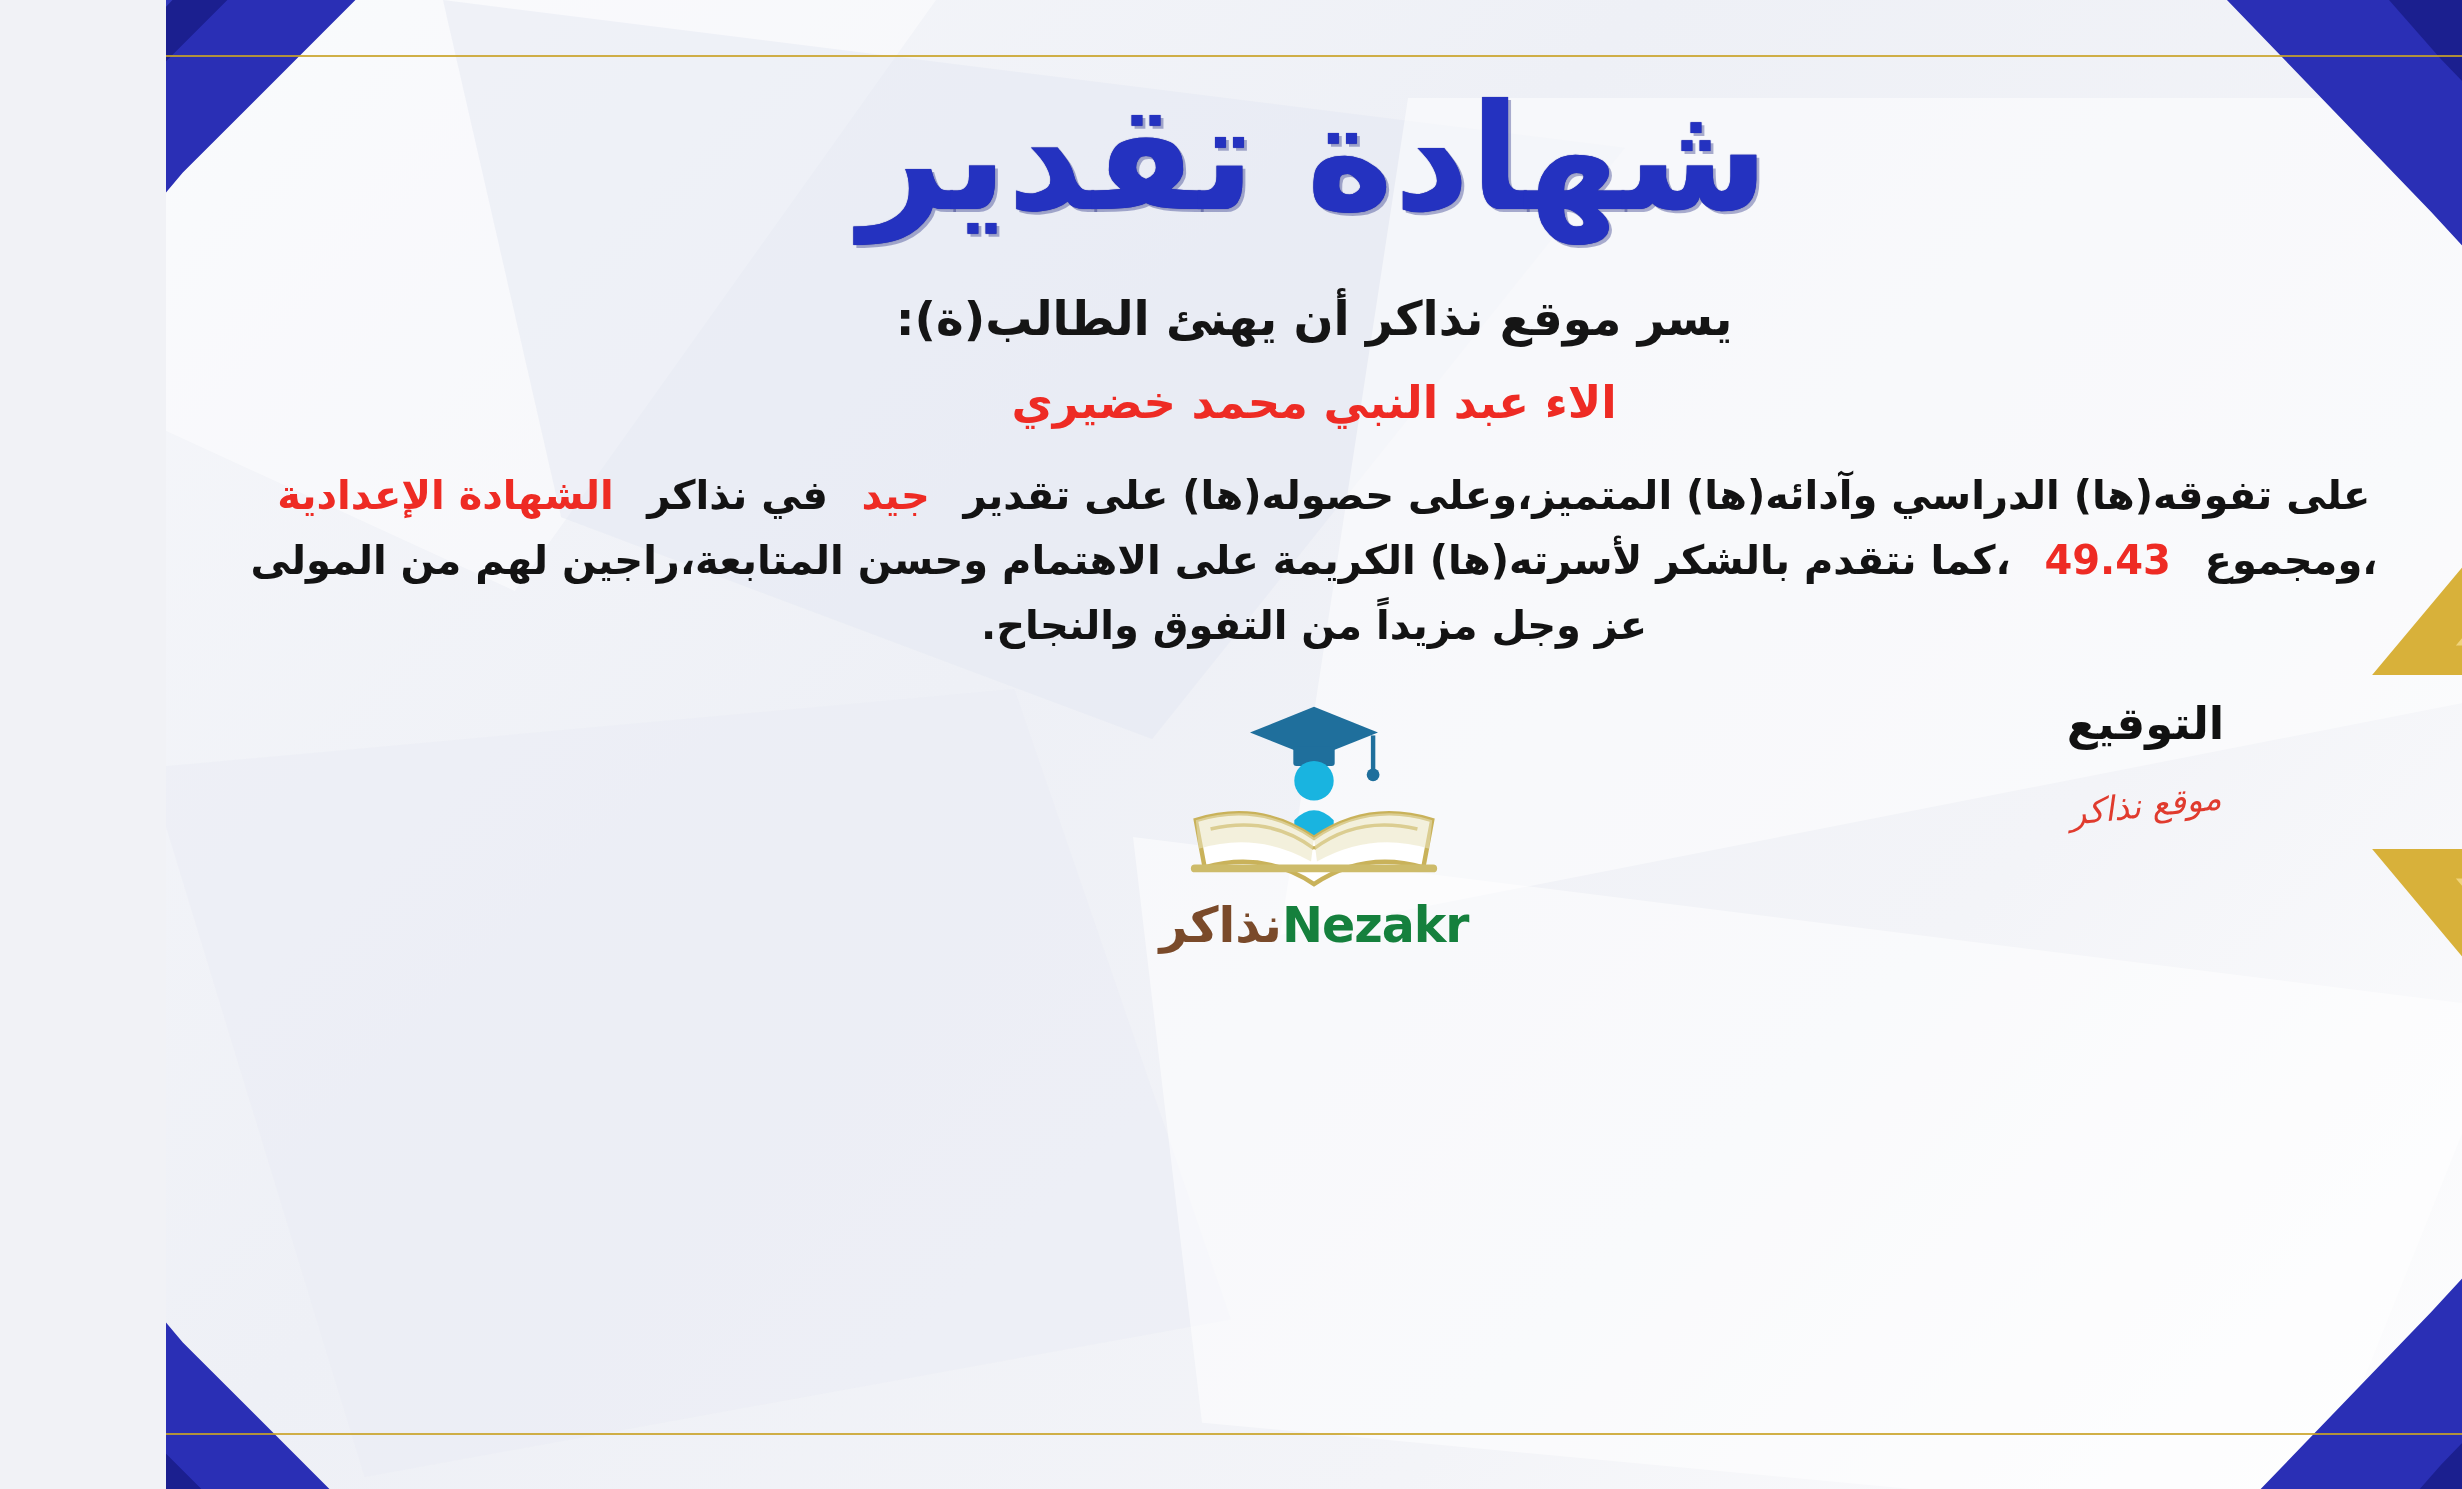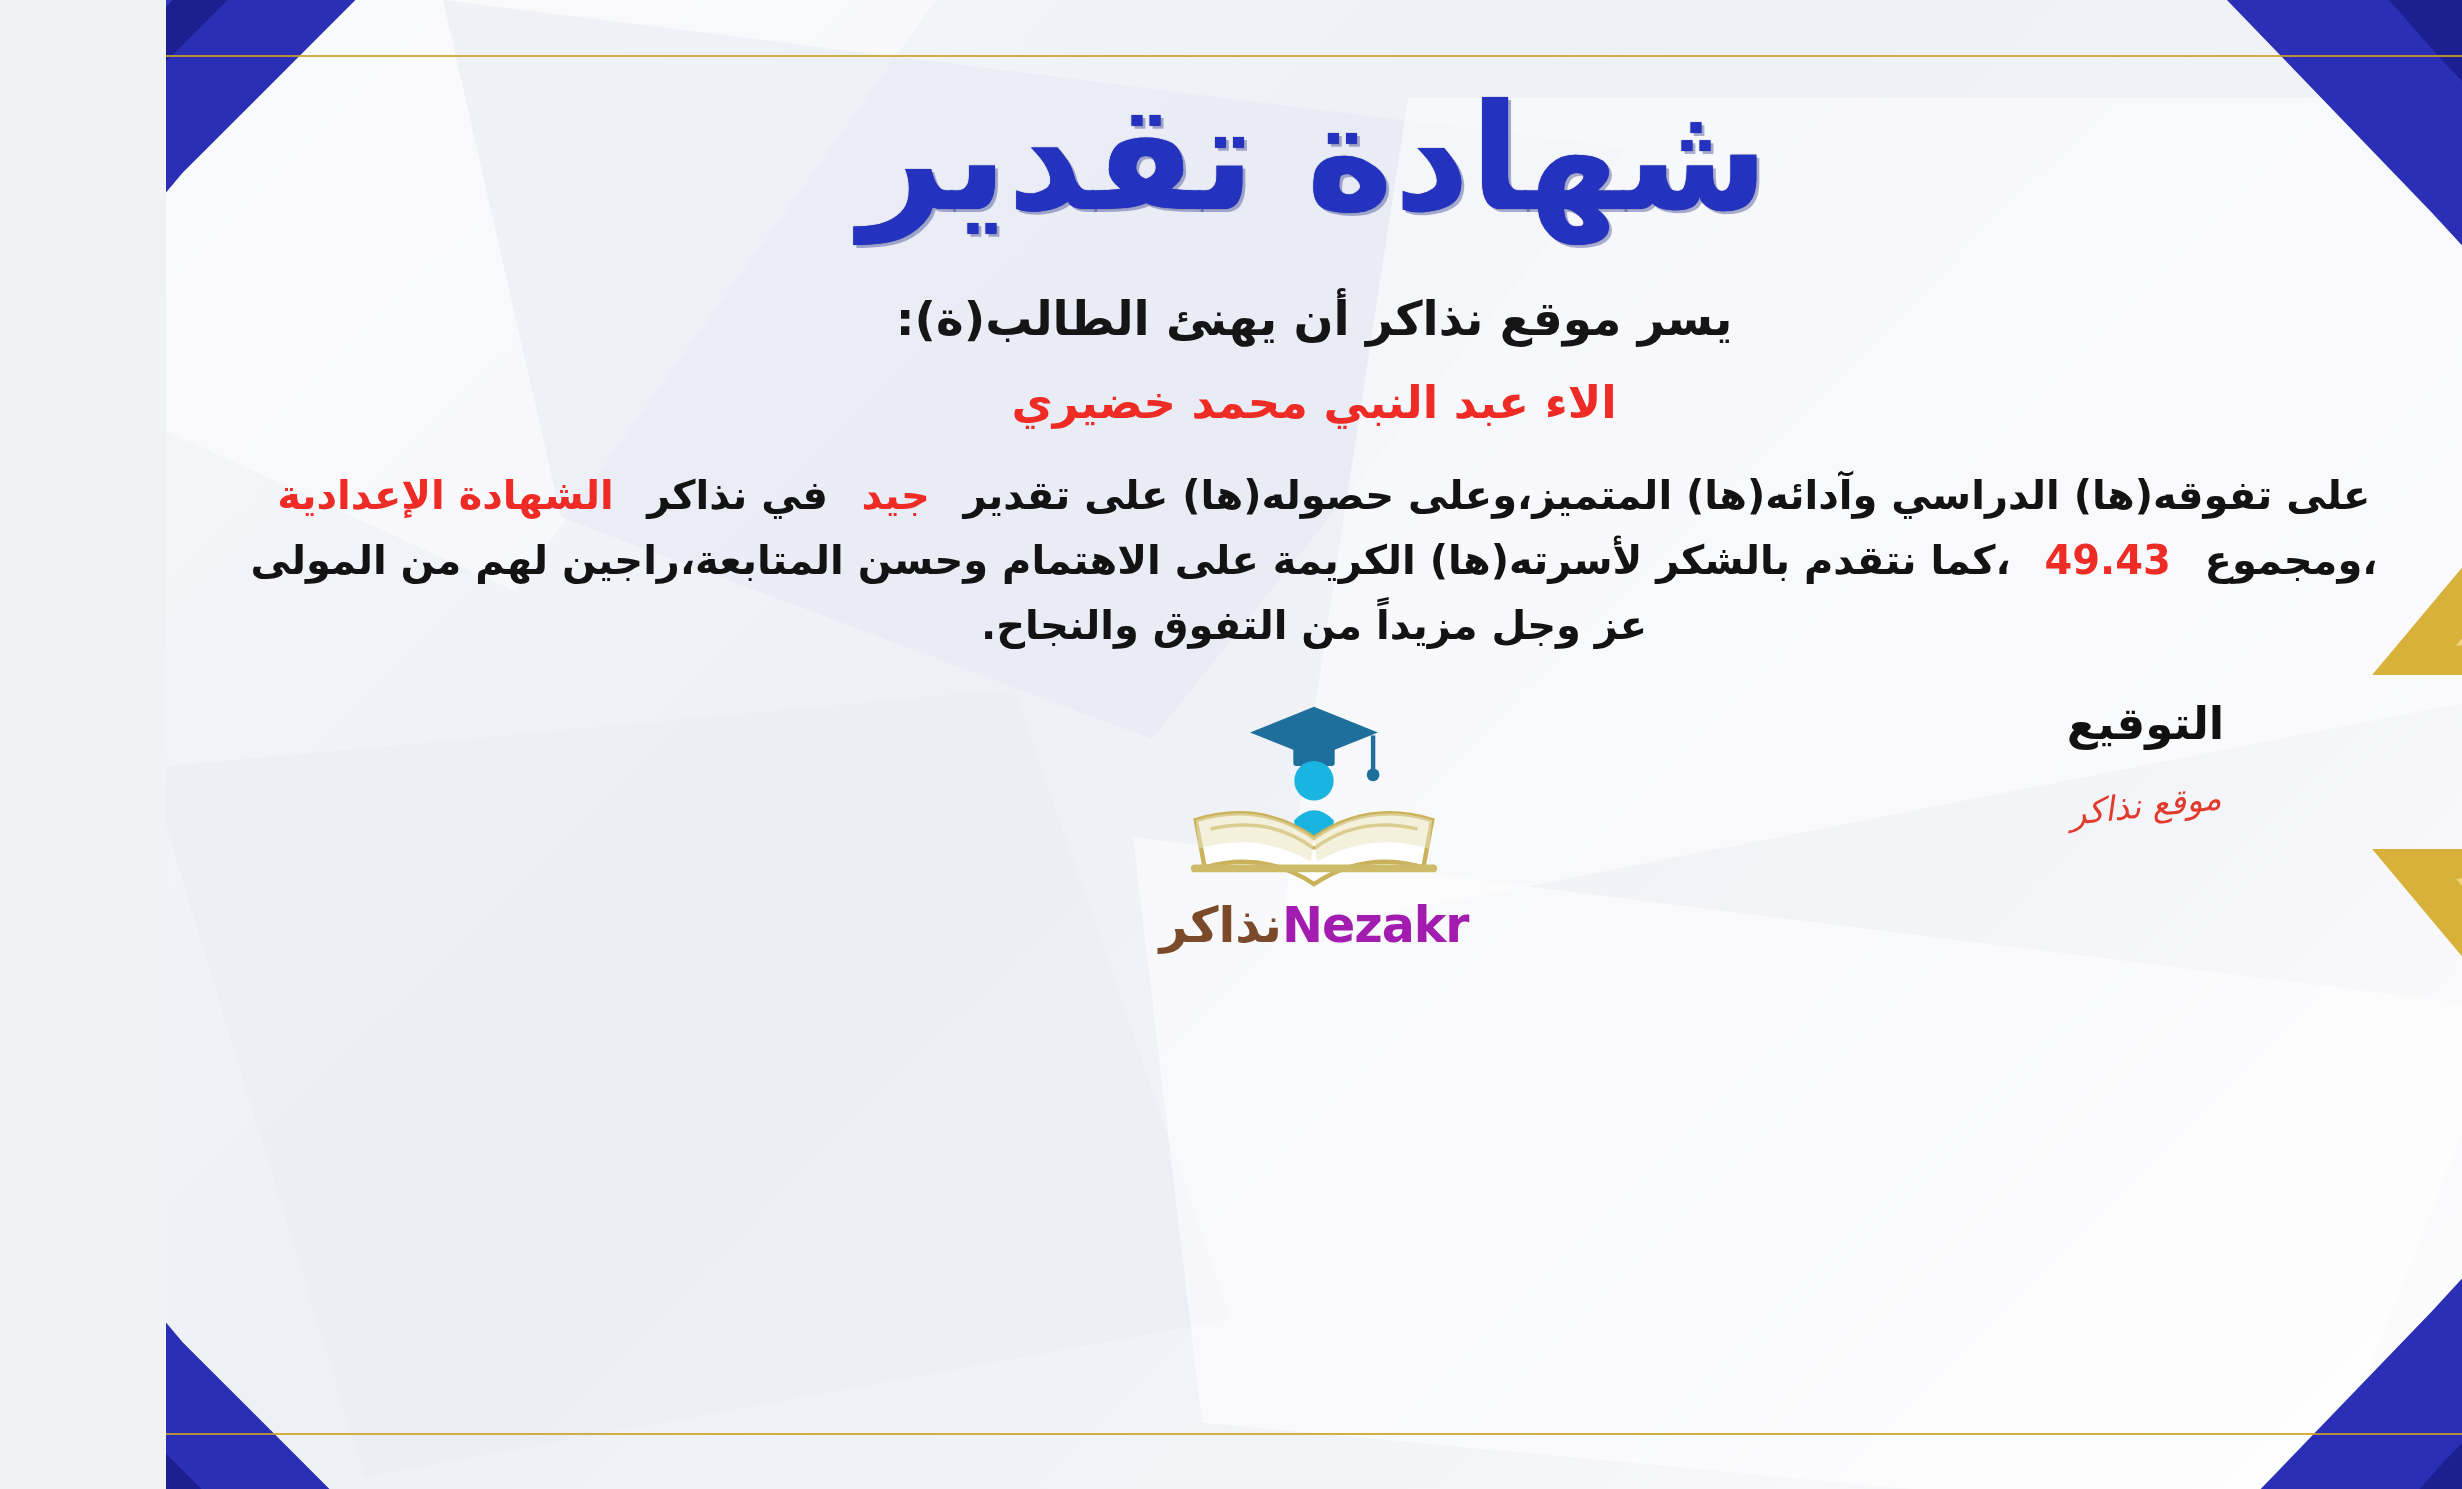--- a/index.html
+++ b/index.html
@@ -99,21 +99,21 @@
   }
   .logo-block{
     width:689px;display:flex;flex-direction:column;align-items:center;
     margin-left:auto;margin-right:auto;
   }
   .logo-svg{width:276px;height:197px;display:block;}
   .logo-word{
     margin-top:3px;font-size:49px;font-weight:700;color:#7a4a2a;
     letter-spacing:-1px;white-space:nowrap;
   }
-  .logo-word .lat{color:#a21caf;}
+  .logo-word .lat{color:#15803d;}
   .spacer-right{width:591px;}
 </style>
 </head>
 <body>
 
 <div class="bg">
   <div class="facet facet1"></div>
   <div class="facet facet2"></div>
   <div class="facet facet3"></div>
   <div class="facet facet4"></div>

